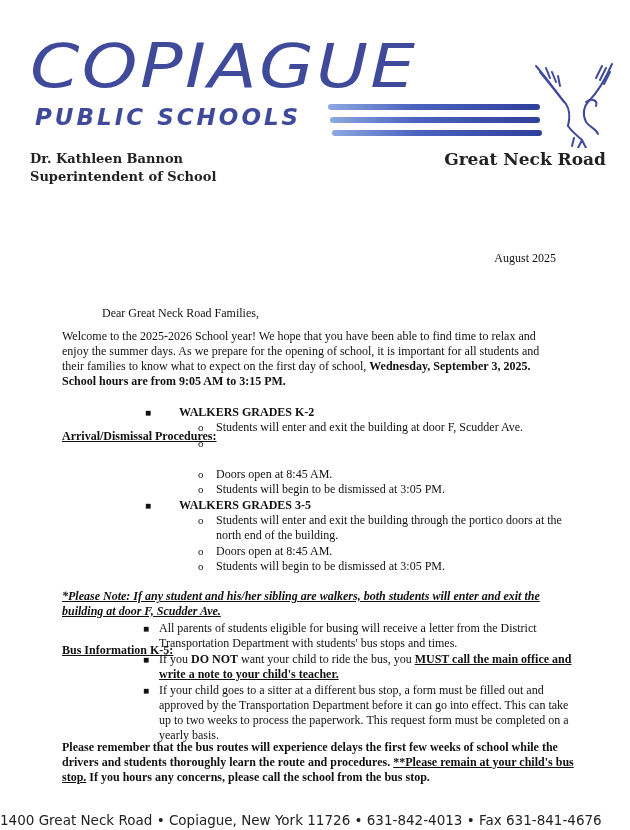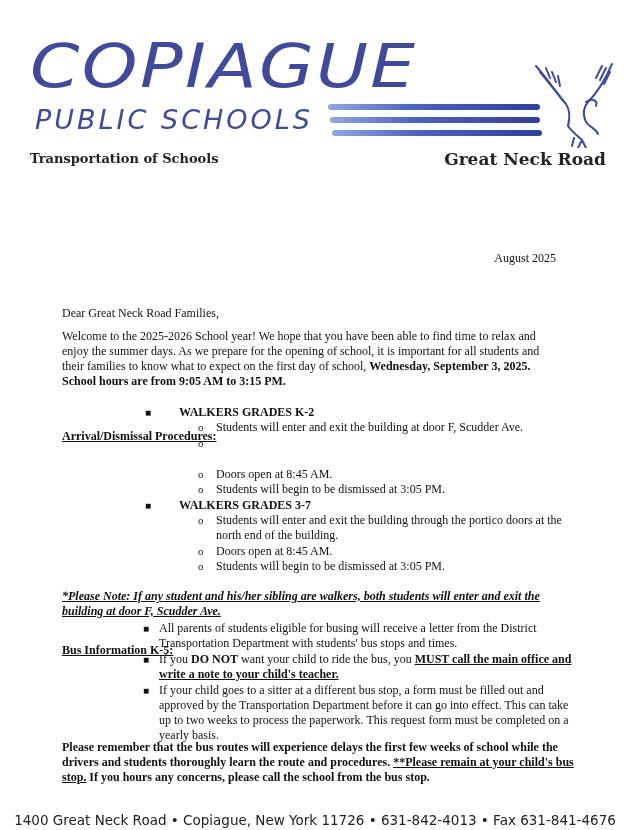--- a/index.html
+++ b/index.html
@@ -7,80 +7,81 @@
   body { position: relative; font-family: "Liberation Serif", serif; color: #111; }
 
   .logo-copiague {
     position: absolute; left: 30px; top: 36px;
     font-family: "DejaVu Sans", sans-serif; font-style: italic;
     font-size: 60px; letter-spacing: 2px; color: #3f4a9a; line-height: 1;
     transform: scaleX(1.18); transform-origin: left top;
   }
   .logo-public {
     position: absolute; left: 35px; top: 106px;
-    font-family: "DejaVu Sans", sans-serif; font-style: italic; font-weight: normal;
-    font-size: 27px; letter-spacing: 3px; color: #3f4a9a; line-height: 1;
+    font-family: "DejaVu Sans", sans-serif; font-style: italic; font-weight: bold;
+    font-size: 23px; letter-spacing: 3px; color: #3f4a9a; line-height: 1;
   }
   .stripe {
     position: absolute; height: 6px; border-radius: 3px;
     background: linear-gradient(to right, #8fa8e0 0%, #4b64bf 40%, #2f3f9a 100%);
   }
   .eagle { position: absolute; left: 526px; top: 62px; width: 92px; height: 86px; }
 
   .hdr-left { position: absolute; left: 30px; top: 150px; font-family: "DejaVu Serif", serif; font-weight: bold; font-size: 13px; line-height: 18px; color: #222; }
   .hdr-right { position: absolute; right: 24px; top: 150px; text-align: left; font-family: "DejaVu Serif", serif; font-weight: bold; color: #222; }
   .hdr-right .school { font-size: 17px; line-height: 19px; }
   .hdr-right .principal { font-size: 12px; line-height: 18px; }
 
   .date { position: absolute; right: 74px; top: 251px; font-size: 12px; margin-left: 12px; }
   .body-text { position: absolute; left: 62px; width: 500px; font-size: 12px; line-height: 15px; }
 
-  .salutation { top: 306px; }
+  .salutation { top: 306px; margin-left: 40px; }
   .intro { top: 329px; }
 
   .section-title { position: absolute; left: 62px; font-weight: bold; text-decoration: underline; font-size: 12px; line-height: 15px; margin-top: 37px; }
 
   .grade { position: absolute; left: 145px; font-weight: bold; font-size: 12px; line-height: 15px; }
   .grade .bullet { display: inline-block; width: 34px; font-size: 10px; }
 
   .sub-item { position: absolute; left: 198px; width: 370px; font-size: 12px; line-height: 15px; padding-left: 18px; }
   .sub-item .circ { position: absolute; left: 0; top: 0; font-size: 11px; }
 
   .note { position: absolute; left: 62px; width: 500px; font-weight: bold; font-style: italic; text-decoration: underline; font-size: 12px; line-height: 15px; margin-top: 17px; }
 
   .bus-item { position: absolute; left: 143px; width: 430px; font-size: 12px; line-height: 15px; padding-left: 16px; }
   .bus-item .sq { position: absolute; left: 0; top: 0; font-size: 10px; }
   .bu { font-weight: bold; text-decoration: underline; }
   .b { font-weight: bold; }
 
   .closing { position: absolute; left: 62px; top: 740px; width: 520px; font-weight: bold; font-size: 12px; line-height: 15px; }
   .closing .u { text-decoration: underline; }
 
-  .footer { position: absolute; left: 0; width: 630px; top: 812px; text-align: center; font-family: "DejaVu Sans", sans-serif; font-size: 13.5px; color: #222; white-space: nowrap; }
+  .footer { position: absolute; left: 0; width: 509px; top: 812px; text-align: center; font-family: "DejaVu Sans", sans-serif; font-size: 13.5px; color: #222; white-space: nowrap; }
 </style>
 </head>
 <body>
 
 <div class="logo-copiague">COPIAGUE</div>
 <div class="logo-public">PUBLIC SCHOOLS</div>
 <div class="stripe" style="left:328px; top:104px; width:212px;"></div>
 <div class="stripe" style="left:330px; top:117px; width:210px;"></div>
 <div class="stripe" style="left:332px; top:130px; width:210px;"></div>
 <svg class="eagle" viewBox="0 0 92 86" fill="none" stroke="#3f4a9a" stroke-width="2" stroke-linecap="round">
   <path d="M10 4 C22 18 30 30 40 42 C44 48 44 56 42 64"></path>
   <path d="M14 10 C24 22 32 32 38 40"></path>
   <path d="M20 6 L24 16 M26 10 L30 20 M32 14 L34 24"></path>
   <path d="M86 2 C80 16 72 30 62 40 C58 44 56 52 60 60 C64 66 70 66 72 72"></path>
   <path d="M80 6 L74 18 M76 4 L70 16 M84 10 L78 22"></path>
   <path d="M42 64 C46 70 52 74 56 78 M56 78 L52 86 M56 78 L60 86 M48 76 L46 84"></path>
   <path d="M60 40 C66 36 72 38 70 44"></path>
 </svg>
 
 <div class="hdr-left">
-  <div>Transportation of Schools</div>
+  <div>Dr. Kathleen Bannon</div>
+  <div>Superintendent of School</div>
 </div>
 <div class="hdr-right">
   <div class="school">Great Neck Road</div>
 </div>
 
 <div class="date">August 2025</div>
 <div class="body-text salutation">Dear Great Neck Road Families,</div>
 <div class="body-text intro"><span>Welcome to the 2025-2026 School year! We hope that you have been able to find time to relax and enjoy the summer days. As we prepare for the opening of school, it is important for all students and their families to know what to expect on the first day of school, </span><span class="b">Wednesday, September 3, 2025. School hours are from 9:05 AM to 3:15 PM.</span></div>
 
 <div class="section-title" style="top:392px;">Arrival/Dismissal Procedures:</div>
@@ -90,21 +91,21 @@
 <div class="sub-item" style="top:436px;"><span class="circ">o</span></div>
 <div class="sub-item" style="top:467px;"><span class="circ">o</span><span>Doors open at 8:45 AM.</span></div>
 <div class="sub-item" style="top:482px;"><span class="circ">o</span><span>Students will begin to be dismissed at 3:05 PM.</span></div>
 
 <div class="grade" style="top:484px; top:483px;"></div>
 
 <div class="grade" style="top:483px;"></div>
 
 <div class="grade" style="top:484px;"></div>
 
-<div class="grade" style="top:498px;"><span class="bullet">■</span><span>WALKERS GRADES 3-7</span></div>
+<div class="grade" style="top:498px;"><span class="bullet">■</span><span>WALKERS GRADES 3-5</span></div>
 <div class="sub-item" style="top:513px;"><span class="circ">o</span><span>Students will enter and exit the building through the portico doors at the north end of the building.</span></div>
 <div class="sub-item" style="top:544px;"><span class="circ">o</span><span>Doors open at 8:45 AM.</span></div>
 <div class="sub-item" style="top:559px;"><span class="circ">o</span><span>Students will begin to be dismissed at 3:05 PM.</span></div>
 
 <div class="note" style="top:572px;">*Please Note: If any student and his/her sibling are walkers, both students will enter and exit the building at door F, Scudder Ave.</div>
 
 <div class="section-title" style="top:606px;">Bus Information K-5:</div>
 <div class="bus-item" style="top:621px;"><span class="sq">■</span><span>All parents of students eligible for busing will receive a letter from the District Transportation Department with students' bus stops and times.</span></div>
 <div class="bus-item" style="top:652px;"><span class="sq">■</span><span>If you </span><span class="b">DO NOT</span><span> want your child to ride the bus, you </span><span class="bu">MUST call the main office and write a note to your child's teacher.</span></div>
 <div class="bus-item" style="top:683px;"><span class="sq">■</span><span>If your child goes to a sitter at a different bus stop, a form must be filled out and approved by the Transportation Department before it can go into effect. This can take up to two weeks to process the paperwork. This request form must be completed on a yearly basis.</span></div>

